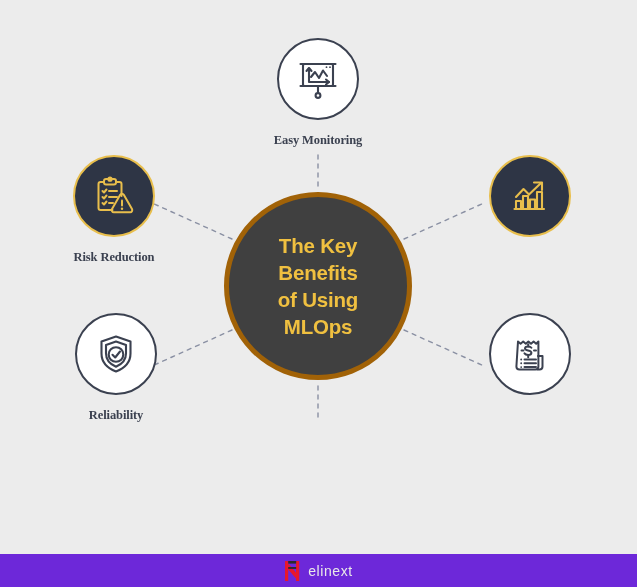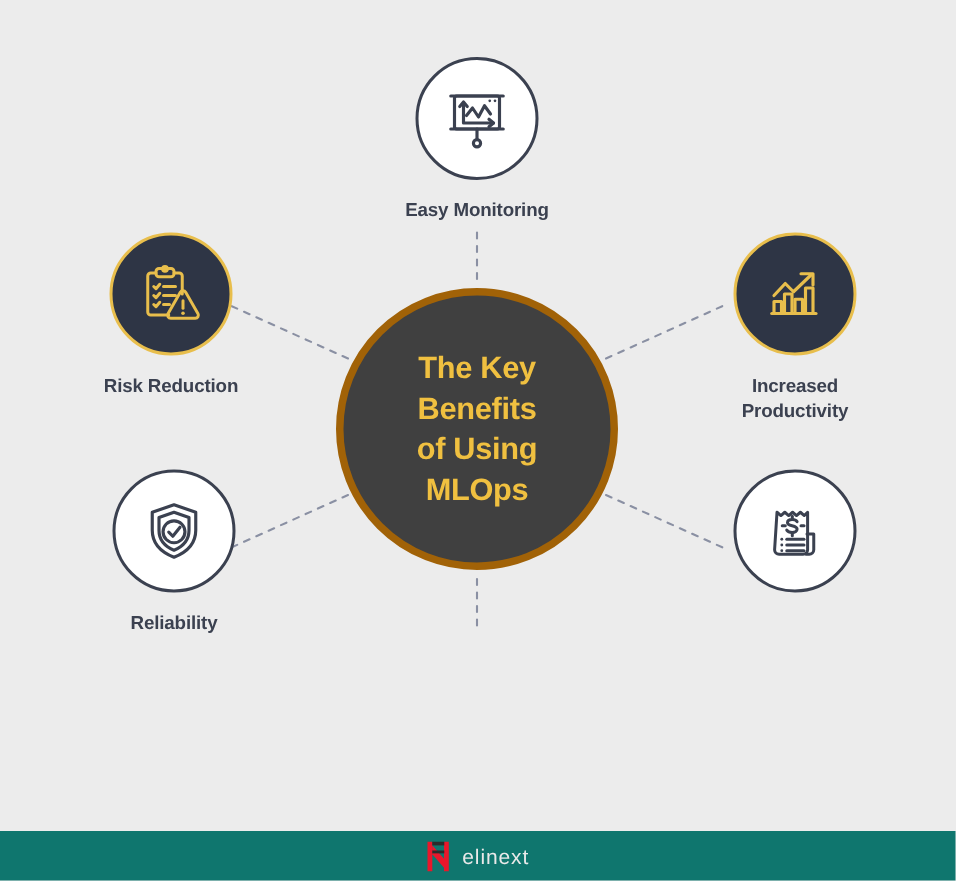--- a/index.html
+++ b/index.html
@@ -90,38 +90,39 @@
   }
   .node-label {
     margin-top: 12px;
     font-size: 12.5px;
     font-weight: bold;
     color: #3b4150;
     text-align: center;
     line-height: 1.32;
     letter-spacing: -0.1px;
     white-space: pre-line;
+    font-family: Liberation Serif, serif;
   }
 
   
   #node-easy-monitoring { left: 238px; top: 38px; }
   #node-risk-reduction  { left: 34px;  top: 155px; }
   #node-increased-productivity { left: 450px; top: 155px; }
   #node-reliability     { left: 36px;  top: 313px; }
   #node-cheaper-model   { left: 450px; top: 313px; }
   #node-reproductivity  { left: 238px; top: 417px; }
 
   
   #footer {
     position: absolute;
     left: 0;
     top: 554px;
     width: 637px;
     height: 33px;
-    background: #0f766e;
+    background: #6d28d9;
     display: flex;
     align-items: center;
     justify-content: center;
     gap: 7px;
   }
   #footer-wordmark {
     color: #e9e9e9;
     font-size: 14px;
     letter-spacing: 0.6px;
     font-weight: normal;
@@ -194,22 +195,20 @@
         <rect x="10" y="29" width="5" height="8"></rect>
         <rect x="17" y="24" width="5" height="13"></rect>
         <rect x="24" y="27.5" width="5" height="9.5"></rect>
         <rect x="31" y="20" width="5" height="17"></rect>
         <line x1="8.5" y1="37" x2="38" y2="37"></line>
         <polyline points="10,25 17.5,17 23,22.5 34.5,11.5"></polyline>
         <polyline points="28,10.5 36,10.5 36,18"></polyline>
         <circle cx="23" cy="22.5" r="0.9" fill="#e8be4c" stroke="none"></circle>
       </svg>
     </div>
-    <div class="node-label">Increased
-Productivity</div>
   </div>
 
   <div class="node" id="node-reliability">
     <div class="bubble light">
       <svg width="48" height="48" viewBox="0 0 48 48" fill="none" stroke="#3b4150" stroke-width="2.1" stroke-linecap="round" stroke-linejoin="round">
         <path d="M24 6.5 L38.5 11.5 v12 c0 9 -6.3 14.8 -14.5 18 c-8.2 -3.2 -14.5 -9 -14.5 -18 v-12 z"></path>
         <path d="M24 11.5 L34 15 v8.6 c0 6.6 -4.4 10.8 -10 13.2 c-5.6 -2.4 -10 -6.6 -10 -13.2 V15 z"></path>
         <circle cx="24" cy="24.5" r="7.3"></circle>
         <polyline points="20.5,24.8 23.2,27.5 28,21.5"></polyline>
       </svg>

